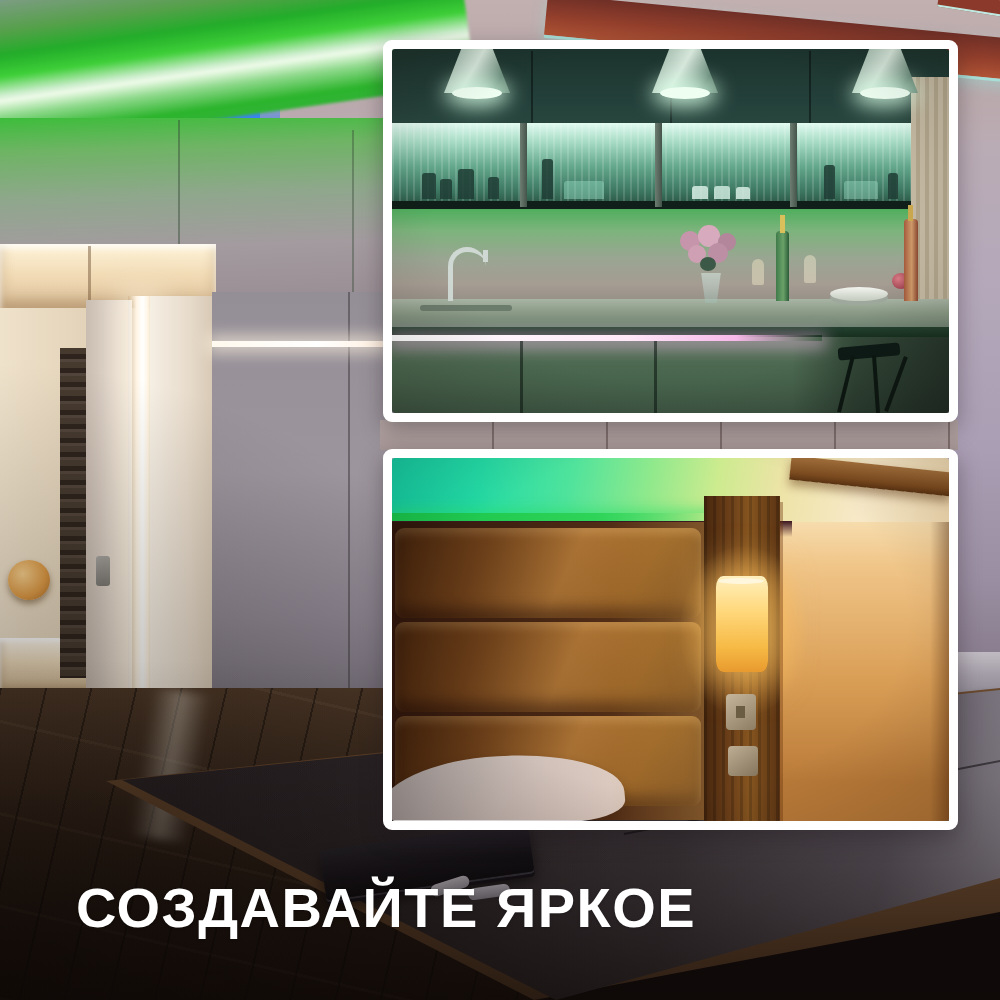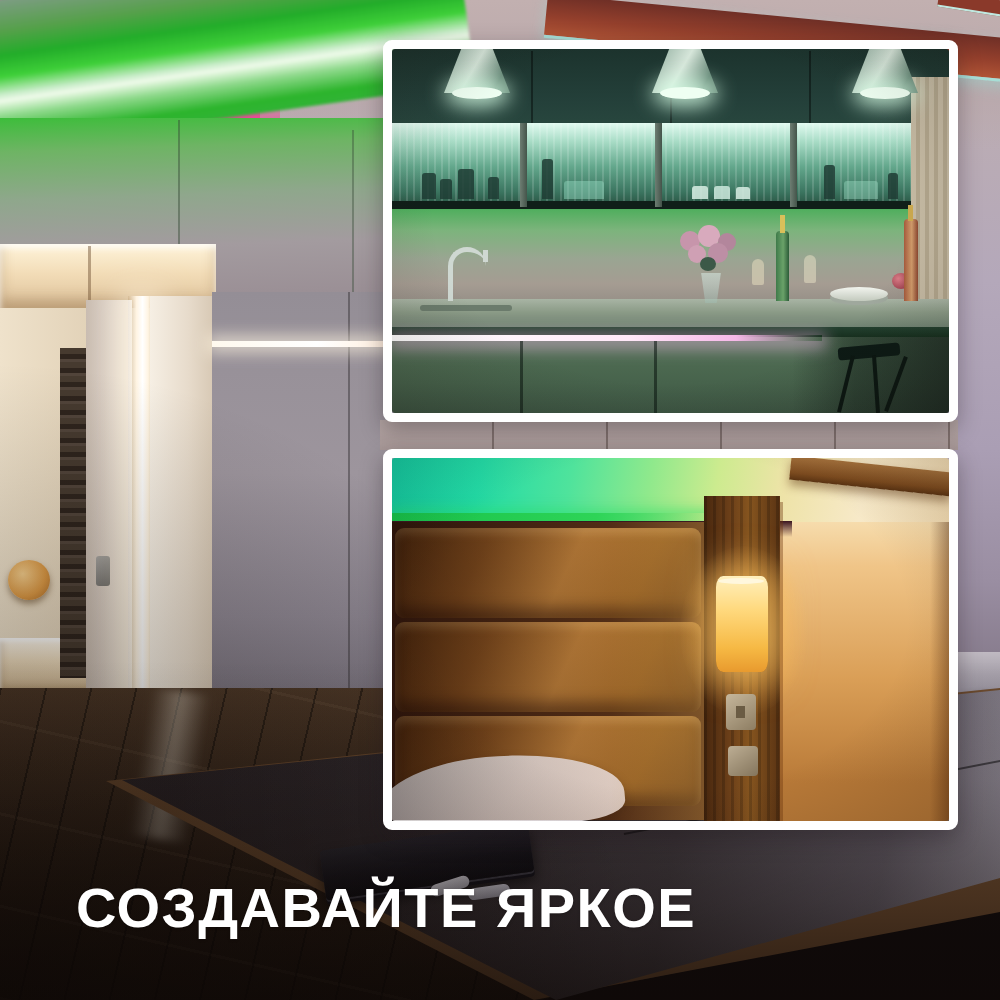--- a/index.html
+++ b/index.html
@@ -1,17 +1,17 @@
 <!DOCTYPE html>
 <html><head>
 <meta charset="utf-8">
 <style>
   html,body{margin:0;padding:0;background:#111;}
   #stage{position:relative;width:1000px;height:1000px;overflow:hidden;
-         font-family:"Liberation Sans",sans-serif;background:#ec4899;}
+         font-family:"Liberation Sans",sans-serif;background:#3b82f6;}
   #stage *{position:absolute;box-sizing:border-box;}
 
   
   .bg{left:0;top:0;width:1000px;height:1000px;}
   .bg-wall-right{left:280px;top:0;width:720px;height:1000px;
     background:linear-gradient(180deg,#b9a9ab 0%,#bcadb3 10%,#b4a8ba 28%,#aa9eb4 45%,#9a8ea2 58%,#7a6f7e 72%,#4c4349 85%,#2a2427 100%);}
   .bg-ceiling{left:260px;top:0;width:740px;height:150px;
     background:linear-gradient(180deg,#c2b0b0 0%,#b9a8ab 55%,rgba(185,168,171,0) 100%);}
   .ceiling-vent{left:286px;top:0;width:52px;height:10px;background:#4a4342;border-radius:0 0 3px 3px;}
   .beam-red{left:548px;top:-6px;width:480px;height:44px;transform:rotate(5.5deg);transform-origin:left top;

